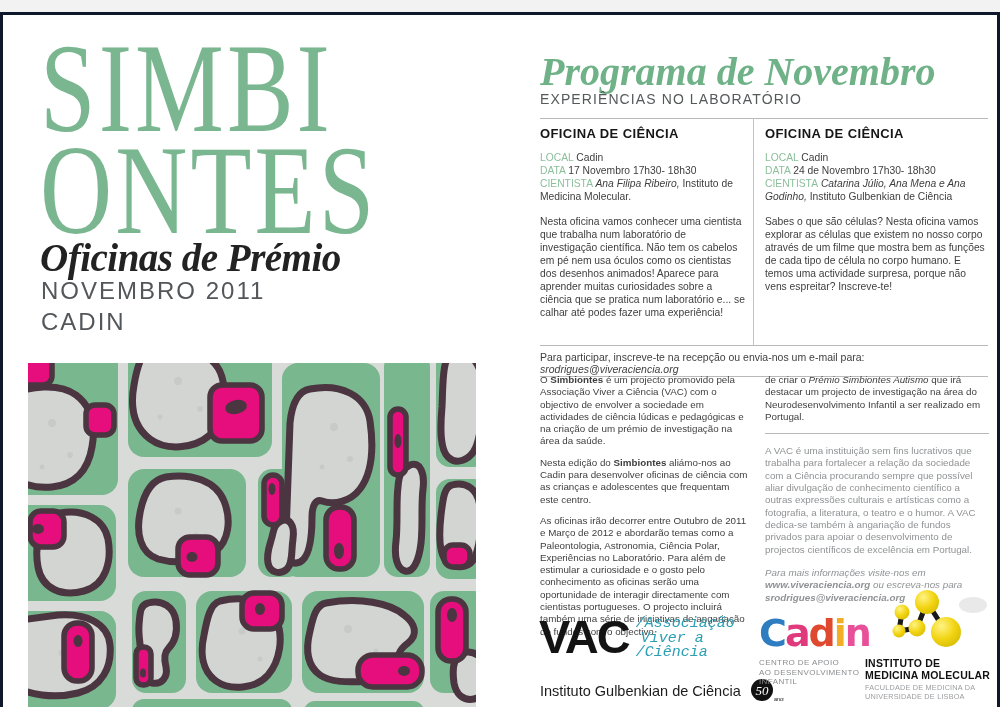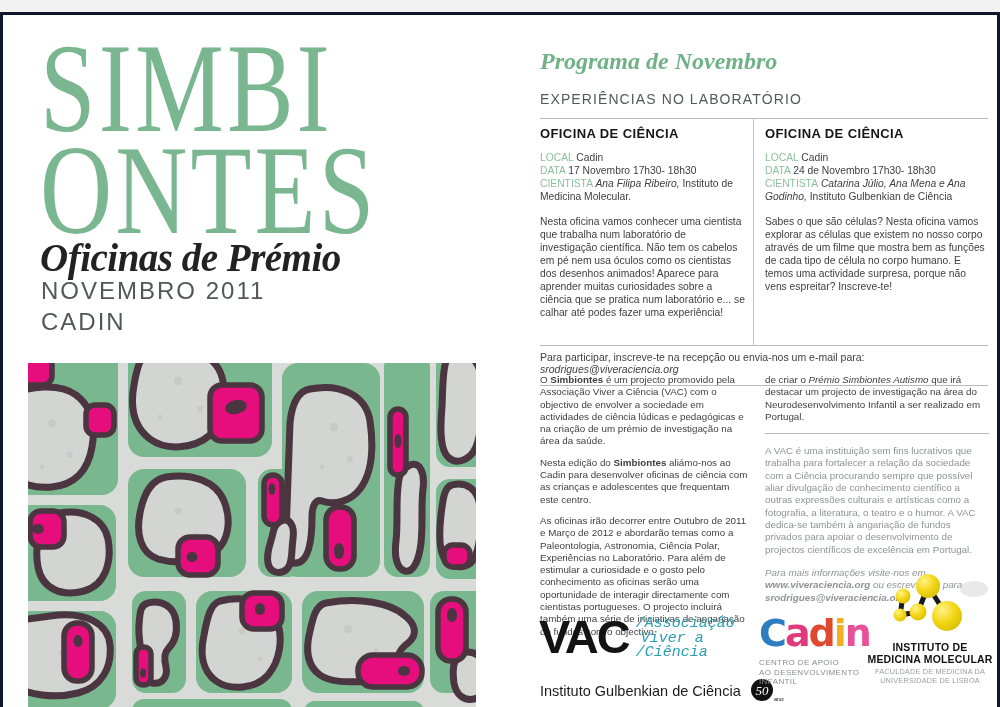--- a/index.html
+++ b/index.html
@@ -21,36 +21,36 @@
     font-size:39px;color:#222;letter-spacing:-0.5px;white-space:nowrap;
   }
   .mast-date{position:absolute;left:38px;top:262px;font-size:24px;letter-spacing:2px;color:#53575a;}
   .mast-venue{position:absolute;left:38px;top:293px;font-size:24px;letter-spacing:2px;color:#53575a;}
   
   .illus{position:absolute;left:25px;top:348px;width:448px;height:344px;}
   
   .prog-head{
     position:absolute;left:537px;top:33px;
     font-family:"Liberation Serif",serif;font-style:italic;font-weight:700;
-    font-size:24px;color:#6fb287;white-space:nowrap;
+    font-size:40px;color:#6fb287;white-space:nowrap;
   }
   .prog-sub{position:absolute;left:537px;top:76px;font-size:14px;letter-spacing:1.1px;color:#55595a;white-space:nowrap;}
   .rule-top{position:absolute;left:537px;top:103px;width:448px;border-top:1px solid #b8bab8;}
   .vdiv{position:absolute;left:750px;top:103px;height:227px;border-left:1px solid #c2c4c2;}
   .wcol{position:absolute;top:112px;font-size:10.3px;line-height:13px;color:#3e3e3e;}
   .wcol.c1{left:537px;width:206px;}
   .wcol.c2{left:762px;width:224px;}
   .wtitle{font-size:13px;font-weight:bold;color:#161616;letter-spacing:0.4px;margin:0 0 11px 0;}
   .lab{color:#8bbf9b;}
   .sci{font-style:italic;}
   .wdesc{margin-top:12px;}
   .signup{
     position:absolute;left:537px;top:330px;width:448px;box-sizing:border-box;
     border-top:1px solid #b8bab8;border-bottom:1px solid #b8bab8;
-    padding:5px 0 10px 0;font-size:10.5px;color:#3e3e3e;
+    padding:5px 0 1px 0;font-size:10.5px;color:#3e3e3e;
   }
   .signup .em{font-style:italic;}
   .lcol{position:absolute;top:359px;font-size:9.8px;line-height:12.3px;color:#3e3e3e;}
   .lcol.c1{left:537px;width:208px;}
   .lcol.c2{left:762px;width:224px;}
   .lcol p{margin:0 0 9px 0;}
   .bold-name{font-weight:bold;}
   .ital{font-style:italic;}
   .mid-rule{border-top:1px solid #b8bab8;margin:10px 0 11px 0;height:0;}
   .muted{color:#8f9294;}
@@ -61,21 +61,21 @@
   .vac-word{font-size:47px;font-weight:900;letter-spacing:-2px;color:#131313;line-height:44px;}
   .vac-tag{margin-left:7px;margin-top:2px;font-family:Liberation Mono, monospace;font-style:italic;
            font-size:15px;line-height:14.5px;color:#2a9fb4;}
   .igc{position:absolute;left:537px;top:663px;display:flex;align-items:center;font-size:14.5px;color:#1c1c1c;}
   .igc svg{margin-left:9px;}
   .cadin{position:absolute;left:756px;top:599px;}
   .cadin-word{font-family:"DejaVu Sans",sans-serif;font-weight:bold;font-size:38px;line-height:38px;letter-spacing:-2px;}
   .cadin-word .l0{color:#2e7dc1;} .cadin-word .l1{color:#e13a7c;} .cadin-word .l2{color:#df4a2e;}
   .cadin-word .l3{color:#f2af26;} .cadin-word .l4{color:#e9509a;}
   .cadin-cap{margin-top:6px;font-size:8px;line-height:9.5px;letter-spacing:0.4px;color:#8a8d8f;}
-  .imm{position:absolute;left:862px;top:556px;width:130px;text-align:center;}
+  .imm{position:absolute;left:862px;top:572px;width:130px;}
   .imm-name{font-size:10.5px;font-weight:bold;line-height:12px;color:#111;letter-spacing:0.2px;}
   .imm-cap{margin-top:3px;font-size:7.3px;line-height:8.8px;color:#9a9da0;letter-spacing:0.2px;}
 </style>
 </head>
 <body>
 
 <div class="page">
 
   <div class="masthead">
     <div class="mast-title">SIMBI</div>

